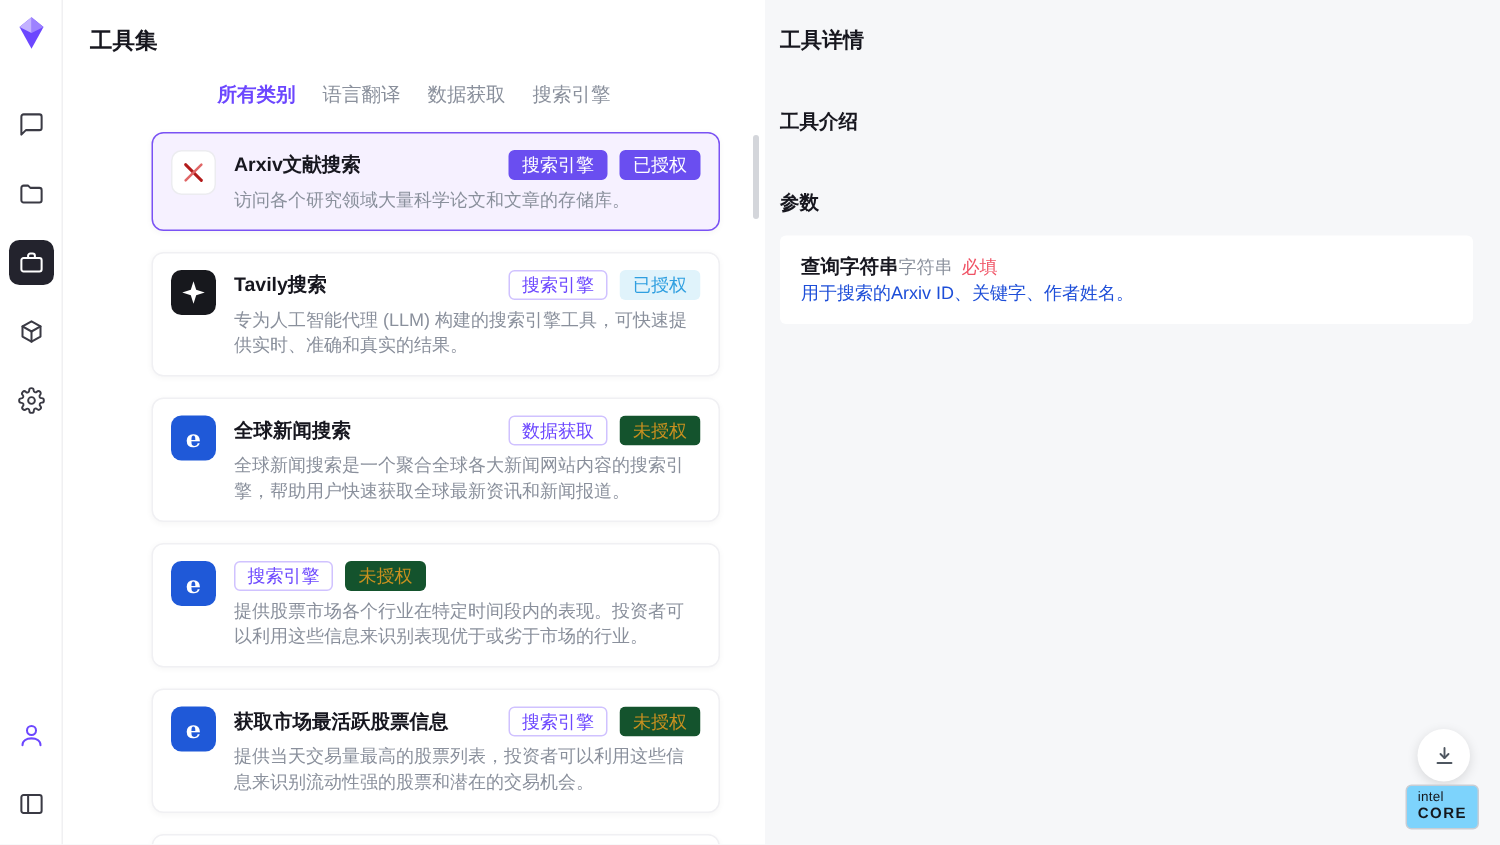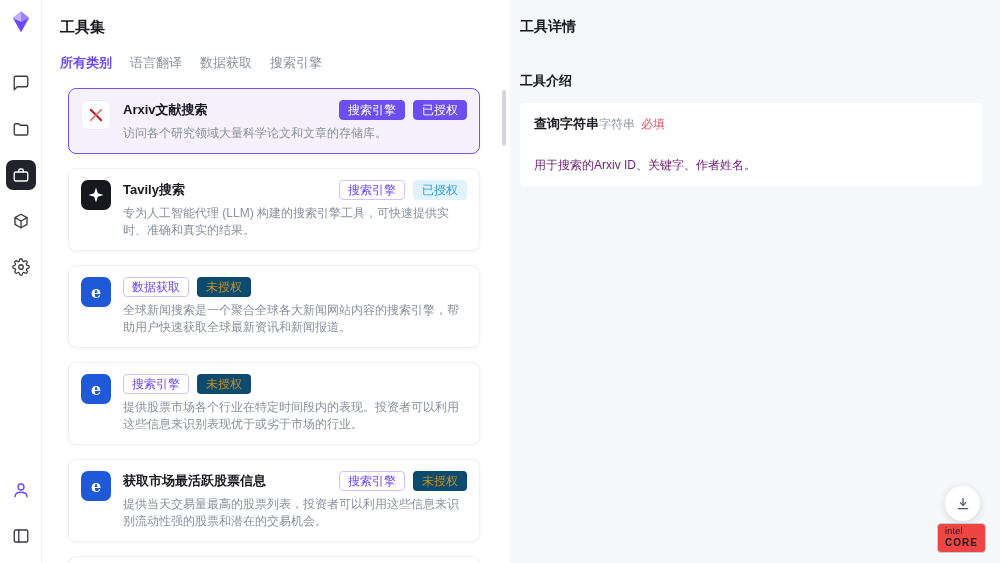--- a/index.html
+++ b/index.html
@@ -13,58 +13,58 @@
   .side-icon { width:30px; height:30px; display:flex; align-items:center; justify-content:center; border-radius:7px; margin-bottom:16px; color:#3a3a44; cursor:pointer; }
   .side-icon svg { width:18px; height:18px; }
   .side-icon.active { background:#23232d; color:#fff; }
   .side-icon.accent { color:#6C47FF; }
   .rail .spacer { flex:1; }
 
   
   .list-panel { width:468px; background:#fff; flex-shrink:0; position:relative; display:flex; flex-direction:column; overflow:hidden; }
   .list-header { padding:18px 18px 0 18px; }
   .panel-title { font-size:15px; font-weight:bold; color:#17171f; }
-  .tabs { display:flex; gap:18px; margin-top:17px; font-size:13px; color:#8a909c; }
+  .tabs { display:flex; gap:18px; margin-top:17px; font-size:13px; color:#8a909c;justify-content:center; }
   .tab { cursor:pointer; }
   .tab.active { color:#6C47FF; font-weight:bold; }
   .tool-list { margin-top:14px; padding:2px 30px 0 26px; overflow:hidden; flex:1; }
-  .tool-card { display:flex; gap:12px; padding:11px 12px; border:1px solid #f0f0f3; border-radius:8px; margin-bottom:14px; background:#fff; box-shadow:0 1px 4px rgba(0,0,0,0.04); cursor:pointer; }
+  .tool-card { display:flex; gap:12px; padding:11px 12px; border:1px solid #f0f0f3; border-radius:8px; margin-bottom:14px; background:#fff; box-shadow:0 1px 4px rgba(0,0,0,0.04); cursor:pointer;margin-left:33px; }
   .tool-card.selected { border:1.5px solid #7a52f4; background:#f6f1ff; }
   .tool-icon { width:30px; height:30px; border-radius:7px; flex-shrink:0; display:flex; align-items:center; justify-content:center; overflow:hidden; }
   .tool-icon svg { width:18px; height:18px; }
   .icon-arxiv { background:#fff; border:1px solid #ececf0; }
   .icon-tavily { background:#17181d; }
   .icon-eastmoney { background:#1f59d8; color:#fff; font-weight:bold; font-size:16px; font-family:"DejaVu Serif",serif; }
   .tool-body { flex:1; min-width:0; }
   .tool-head { display:flex; align-items:center; gap:8px; height:20px; }
   .tool-name { flex:1; font-size:13px; font-weight:bold; color:#17171f; white-space:nowrap; overflow:hidden; }
   .badge { font-size:12px; line-height:16px; padding:1px 8px; border-radius:4px; white-space:nowrap; border:1px solid transparent; }
   .badge.solid { background:#6a4ef0; border-color:#6a4ef0; color:#fff; }
   .badge.outline { background:#fff; border-color:#d0c2ff; color:#6C47FF; }
   .badge.info { background:#e0f3fb; color:#2f9fe0; }
-  .badge.warn { background:#0c4a6e; color:#c8901f; }
+  .badge.warn { background:#14532d; color:#c8901f; }
   .tool-desc { margin-top:5px; font-size:12px; line-height:17px; color:#8a909c; }
   .scroll-thumb { position:absolute; right:4px; top:90px; width:4px; height:56px; border-radius:2px; background:#d4d6db; cursor:pointer; }
 
   
   .detail-panel { flex:1; background:#f6f7f9; padding:18px 18px 0 10px; position:relative; }
   .detail-title { font-size:14px; font-weight:bold; color:#17171f; }
   .section-title { font-size:13px; font-weight:bold; color:#17171f; margin-top:36px; }
   .intro-card { background:#fff; border-radius:4px; padding:9px 14px; margin-top:13px; font-size:13px; line-height:18px; color:#43484f; }
   .param-card { background:#fff; border-radius:4px; padding:12px 14px; margin-top:13px; }
   .param-head { display:flex; align-items:baseline; }
   .param-name { font-size:13px; font-weight:bold; color:#17171f; }
   .param-type { font-size:12px; color:#8a909c; margin-left:0; }
   .param-required { font-size:12px; color:#f05265; margin-left:6px;font-family:Liberation Serif, serif; }
-  .param-desc { margin-top:24px; font-size:12px; color:#701a75; }
+  .param-desc { margin-top:0; font-size:12px; color:#1d4ed8; }
 
   
   .fab { position:absolute; right:20px; bottom:42px; width:35px; height:35px; border-radius:50%; background:#fff; box-shadow:0 2px 8px rgba(0,0,0,0.13); display:flex; align-items:center; justify-content:center; color:#4e5660; cursor:pointer; }
   .fab svg { width:16px; height:16px; }
-  .intel-badge { position:absolute; right:14px; bottom:10px; background:#ef4444; border:1px solid #c9cdd4; border-radius:4px; padding:3px 7px 4px; text-align:center; line-height:1.1; }
+  .intel-badge { position:absolute; right:14px; bottom:10px; background:#7dd3fc; border:1px solid #c9cdd4; border-radius:4px; padding:3px 7px 4px; text-align:center; line-height:1.1; }
   .intel-l1 { display:block; font-size:9px; color:#15181d; text-align:left; letter-spacing:0.2px; }
   .intel-l2 { display:block; font-size:10px; font-weight:bold; color:#15181d; letter-spacing:1px; }
 </style>
 </head>
 <body>
 
 <div class="app">
 
   <div class="rail">
     <div class="logo">
@@ -164,20 +164,21 @@
       <div class="tool-desc">专为人工智能代理 (LLM) 构建的搜索引擎工具，可快速提供实时、准确和真实的结果。</div>
     </div>
   </div>
 
   <div class="tool-card">
     <div class="tool-icon icon-eastmoney">
             <span style="font-family:'DejaVu Serif',serif;">e</span>
           </div>
     <div class="tool-body">
       <div class="tool-head">
+        <span class="tool-name">全球新闻搜索</span>
         <span class="badge badge-cat outline">数据获取</span>
         <span class="badge badge-auth warn">未授权</span>
       </div>
       <div class="tool-desc">全球新闻搜索是一个聚合全球各大新闻网站内容的搜索引擎，帮助用户快速获取全球最新资讯和新闻报道。</div>
     </div>
   </div>
 
   <div class="tool-card">
     <div class="tool-icon icon-eastmoney">
             <span style="font-family:'DejaVu Serif',serif;">e</span>
@@ -209,20 +210,21 @@
     
     
   </div>
 </div>
     <div class="scroll-thumb"></div>
   </div>
 
   <div class="detail-panel">
     <div class="detail-title">工具详情</div>
     <div class="section-title">工具介绍</div>
+    <div class="section-title">参数</div>
     <div>
   <div class="param-card">
     <div class="param-head">
       <span class="param-name">查询字符串</span>
       <span class="param-type">字符串</span>
       <span class="param-required">必填</span>
     </div>
     <div class="param-desc">用于搜索的Arxiv ID、关键字、作者姓名。</div>
   </div>
 </div>

